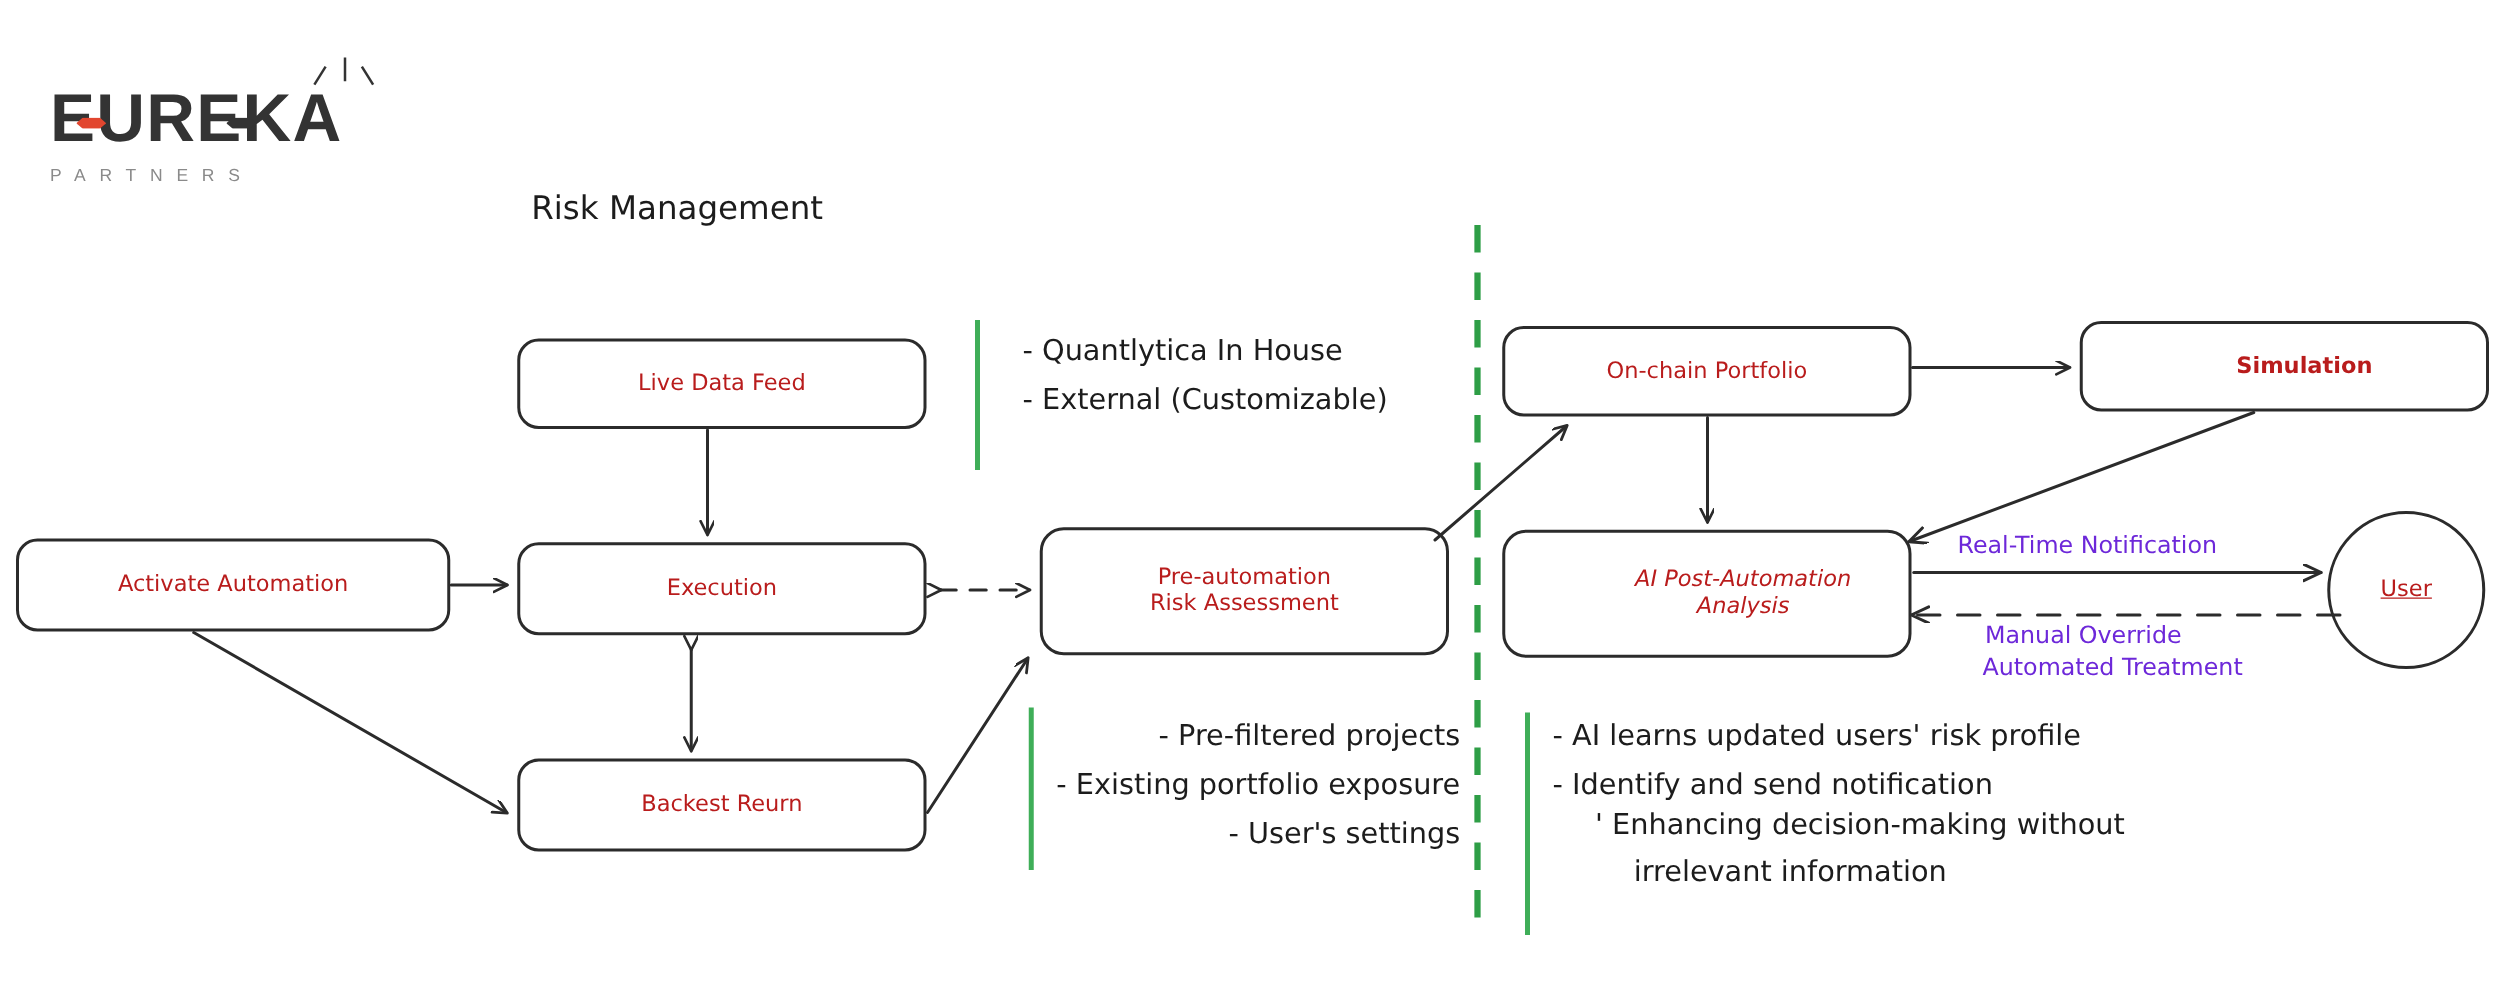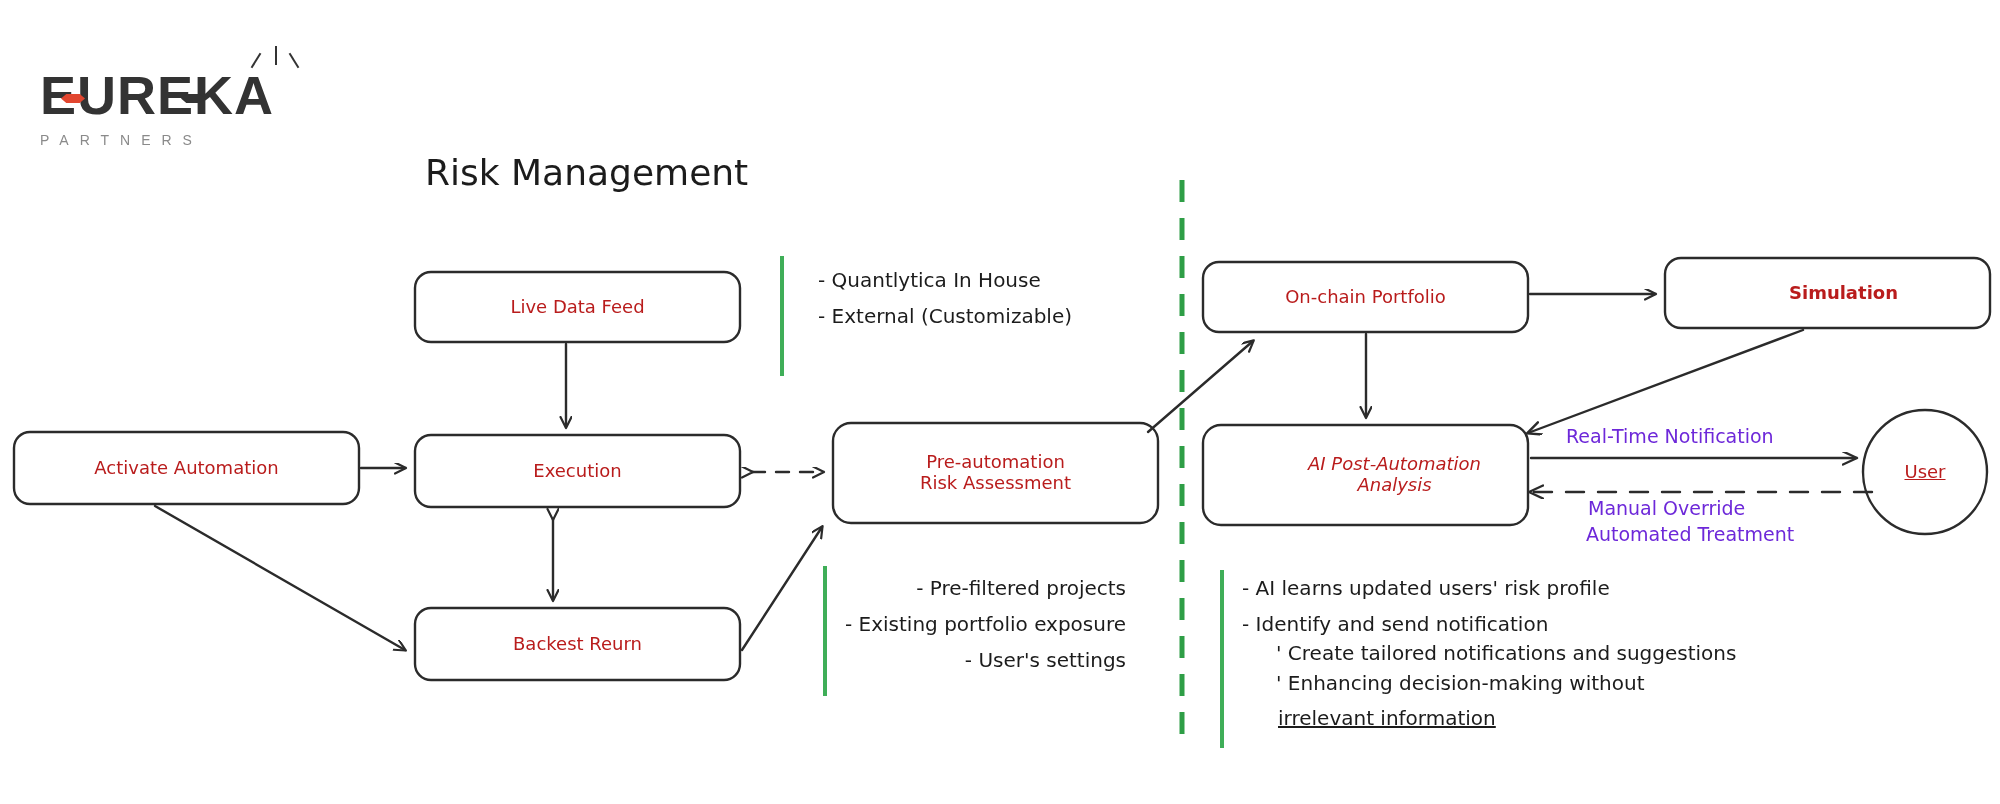--- a/index.html
+++ b/index.html
@@ -33,32 +33,32 @@
   .spark{position:absolute;background:#333333;}
 
   
   .hand{font-family:"DejaVu Sans", sans-serif;color:#1c1c1c;}
   .node-label{
     position:absolute;display:flex;align-items:center;justify-content:center;
     text-align:center;font-size:18px;color:#b91c1c;line-height:1.15;
     pointer-events:none;
   }
   .title{
-    position:absolute;left:425px;top:152px;font-size:36px;color:#1c1c1c;
+    position:absolute;left:425px;top:152px;font-size:26px;color:#1c1c1c;
   }
   .edge-label{
     position:absolute;font-size:19px;color:#6d28d9;white-space:nowrap;text-align:center;
   }
   .note{
-    position:absolute;font-size:20px;color:#1c1c1c;line-height:1.0;white-space:nowrap;
+    position:absolute;font-size:23px;color:#1c1c1c;line-height:1.0;white-space:nowrap;
   }
   .note div{margin-bottom:16px;}
   .note div:last-child{margin-bottom:0;}
   .note .sub{margin-left:34px;margin-bottom:10px;}
-  .note .subcont{margin-left:36px;margin-bottom:0;text-decoration:underline;}
+  .note .subcont{margin-left:65px;margin-bottom:0;}
 </style>
 </head>
 <body>
 
 <div class="logo-wrap">
   <div class="logo-word">
     <span>EUREKA</span>
     <span class="logo-red"></span>
     <span class="logo-dark"></span>
     <span class="spark" style="left:215px;top:-16px;width:2px;height:17px;transform:rotate(32deg);"></span>
@@ -163,16 +163,15 @@
 
 <div class="note hand" style="left:845px;top:578px;text-align:right;">
   <div>- Pre-filtered projects</div>
   <div>- Existing portfolio exposure</div>
   <div>- User's settings</div>
 </div>
 
 <div class="note hand" style="left:1242px;top:578px;">
   <div>- AI learns updated users' risk profile</div>
   <div style="margin-bottom:9px;">- Identify and send notification</div>
-  <div class="sub">' Create tailored notifications and suggestions</div>
   <div class="sub" style="margin-bottom:15px;">' Enhancing decision-making without</div>
   <div class="subcont">irrelevant information</div>
 </div>
 
 </body></html>

